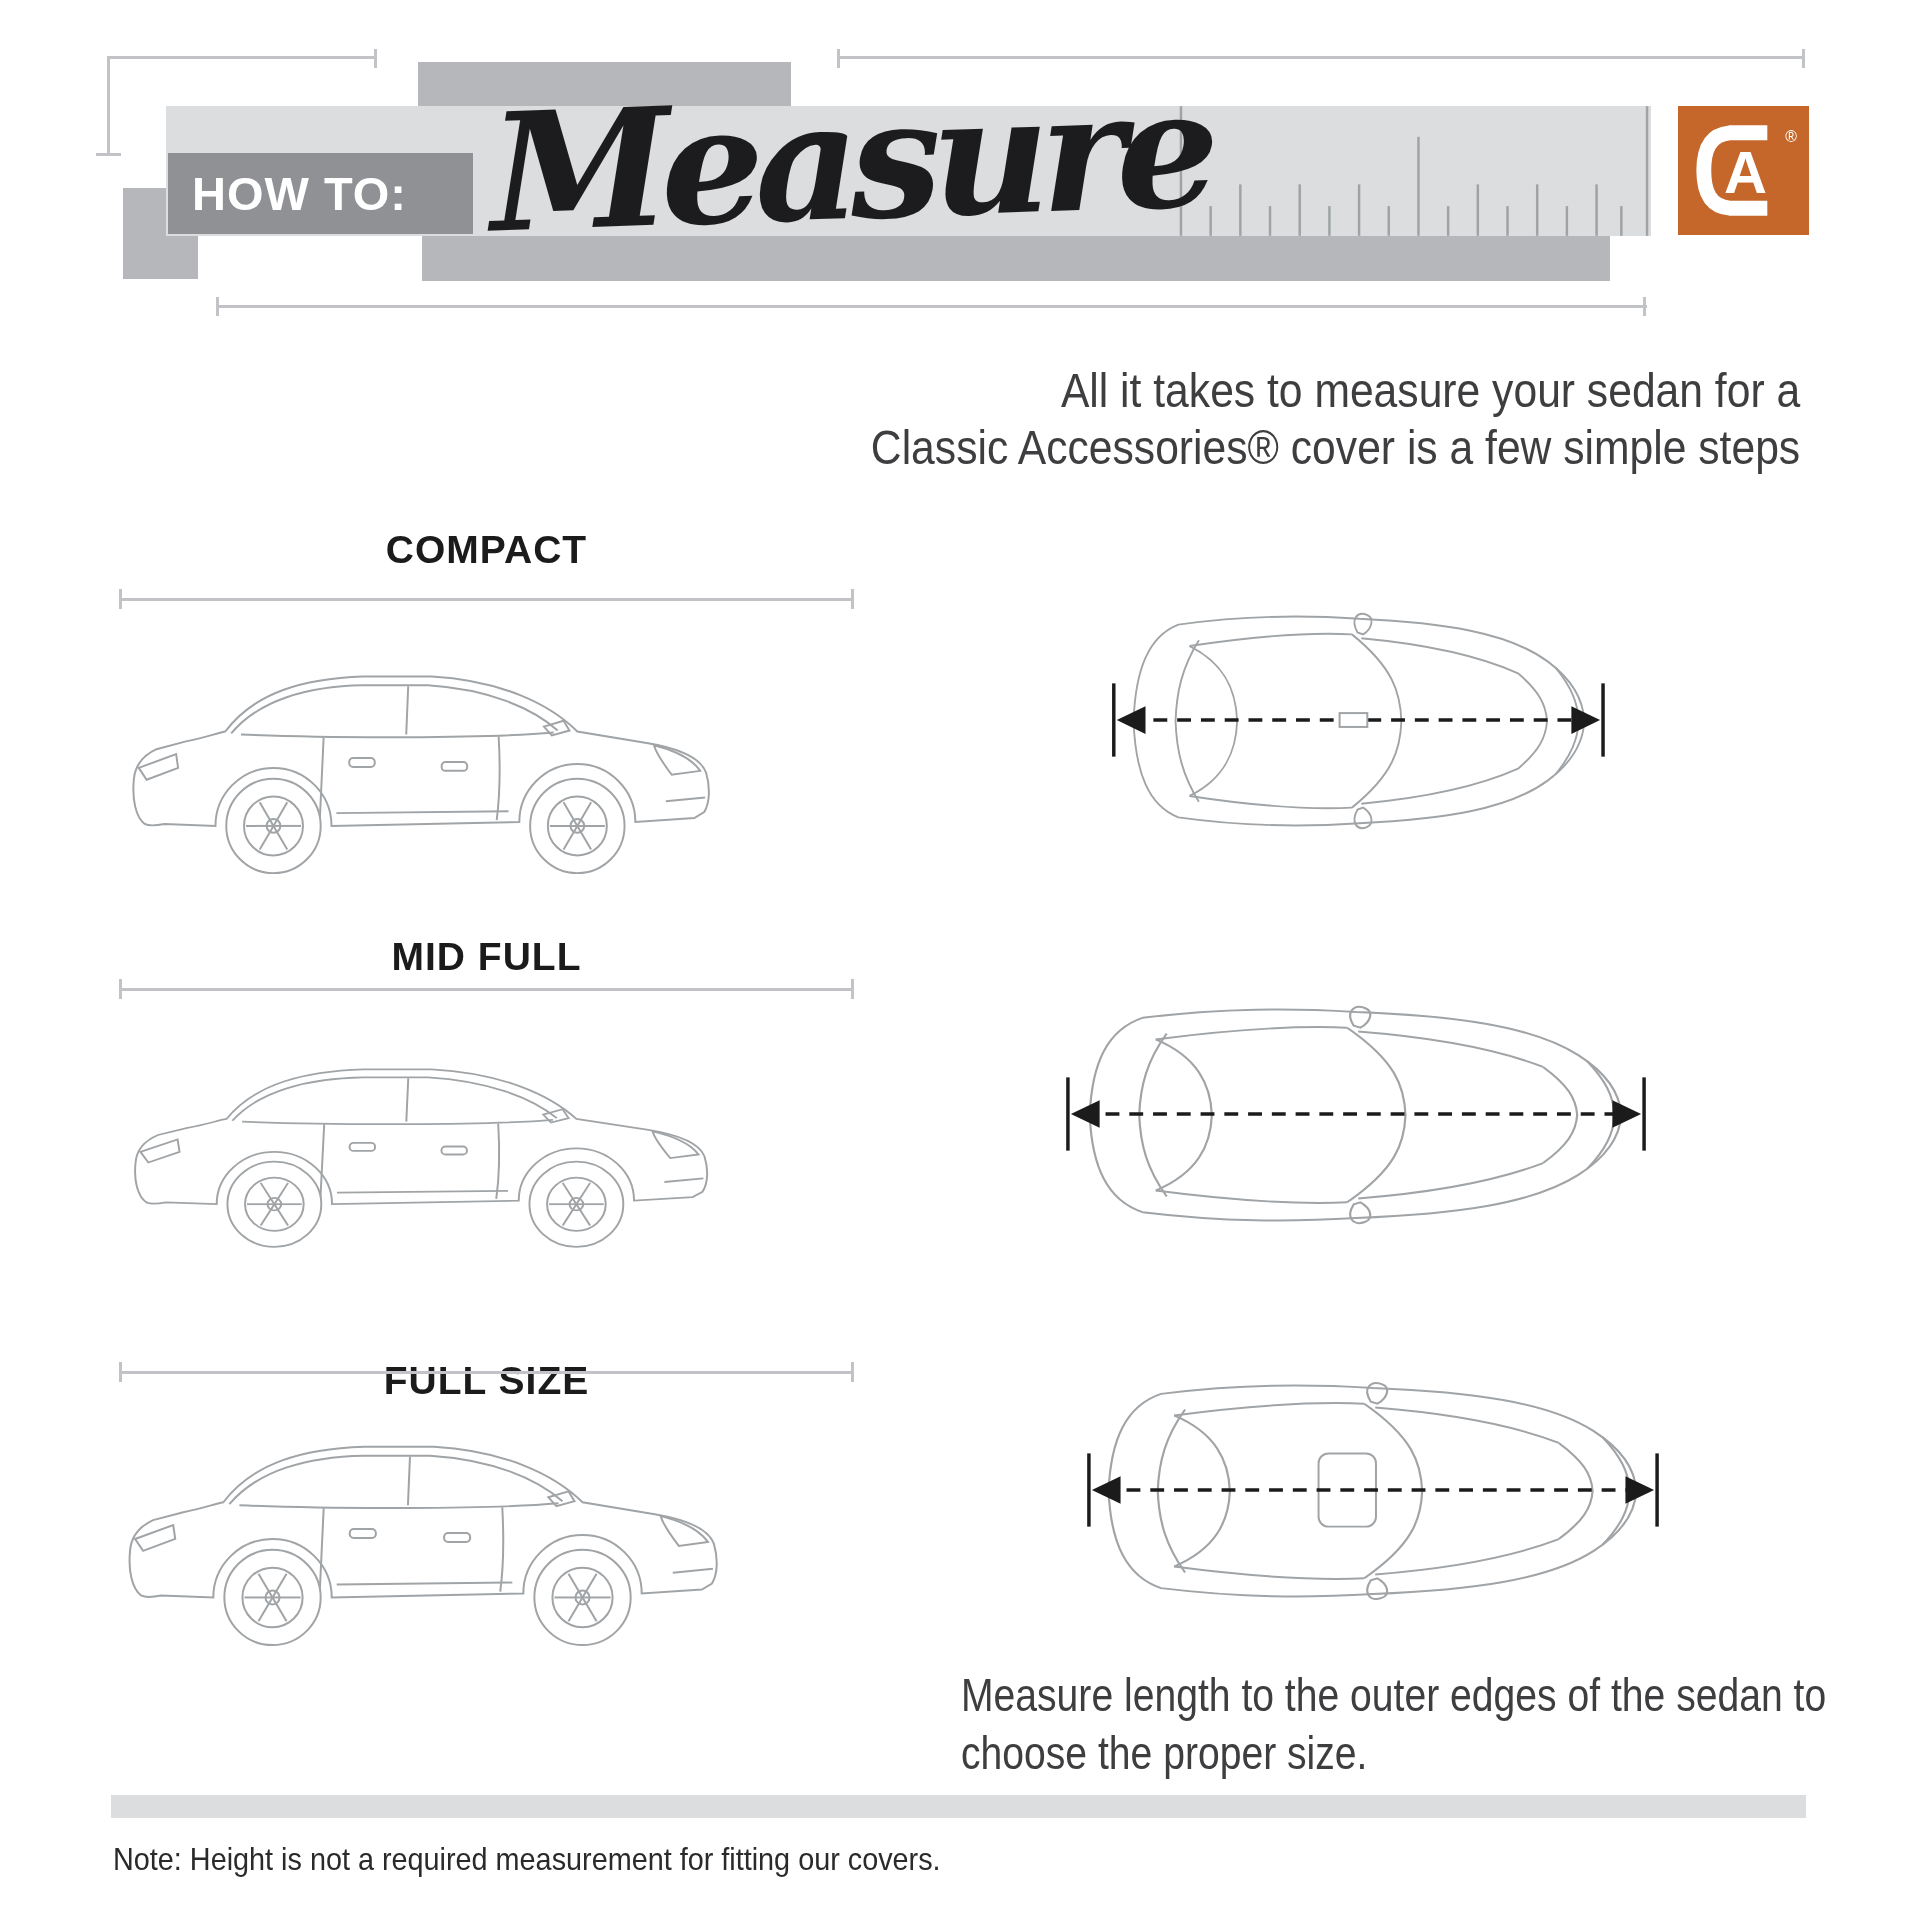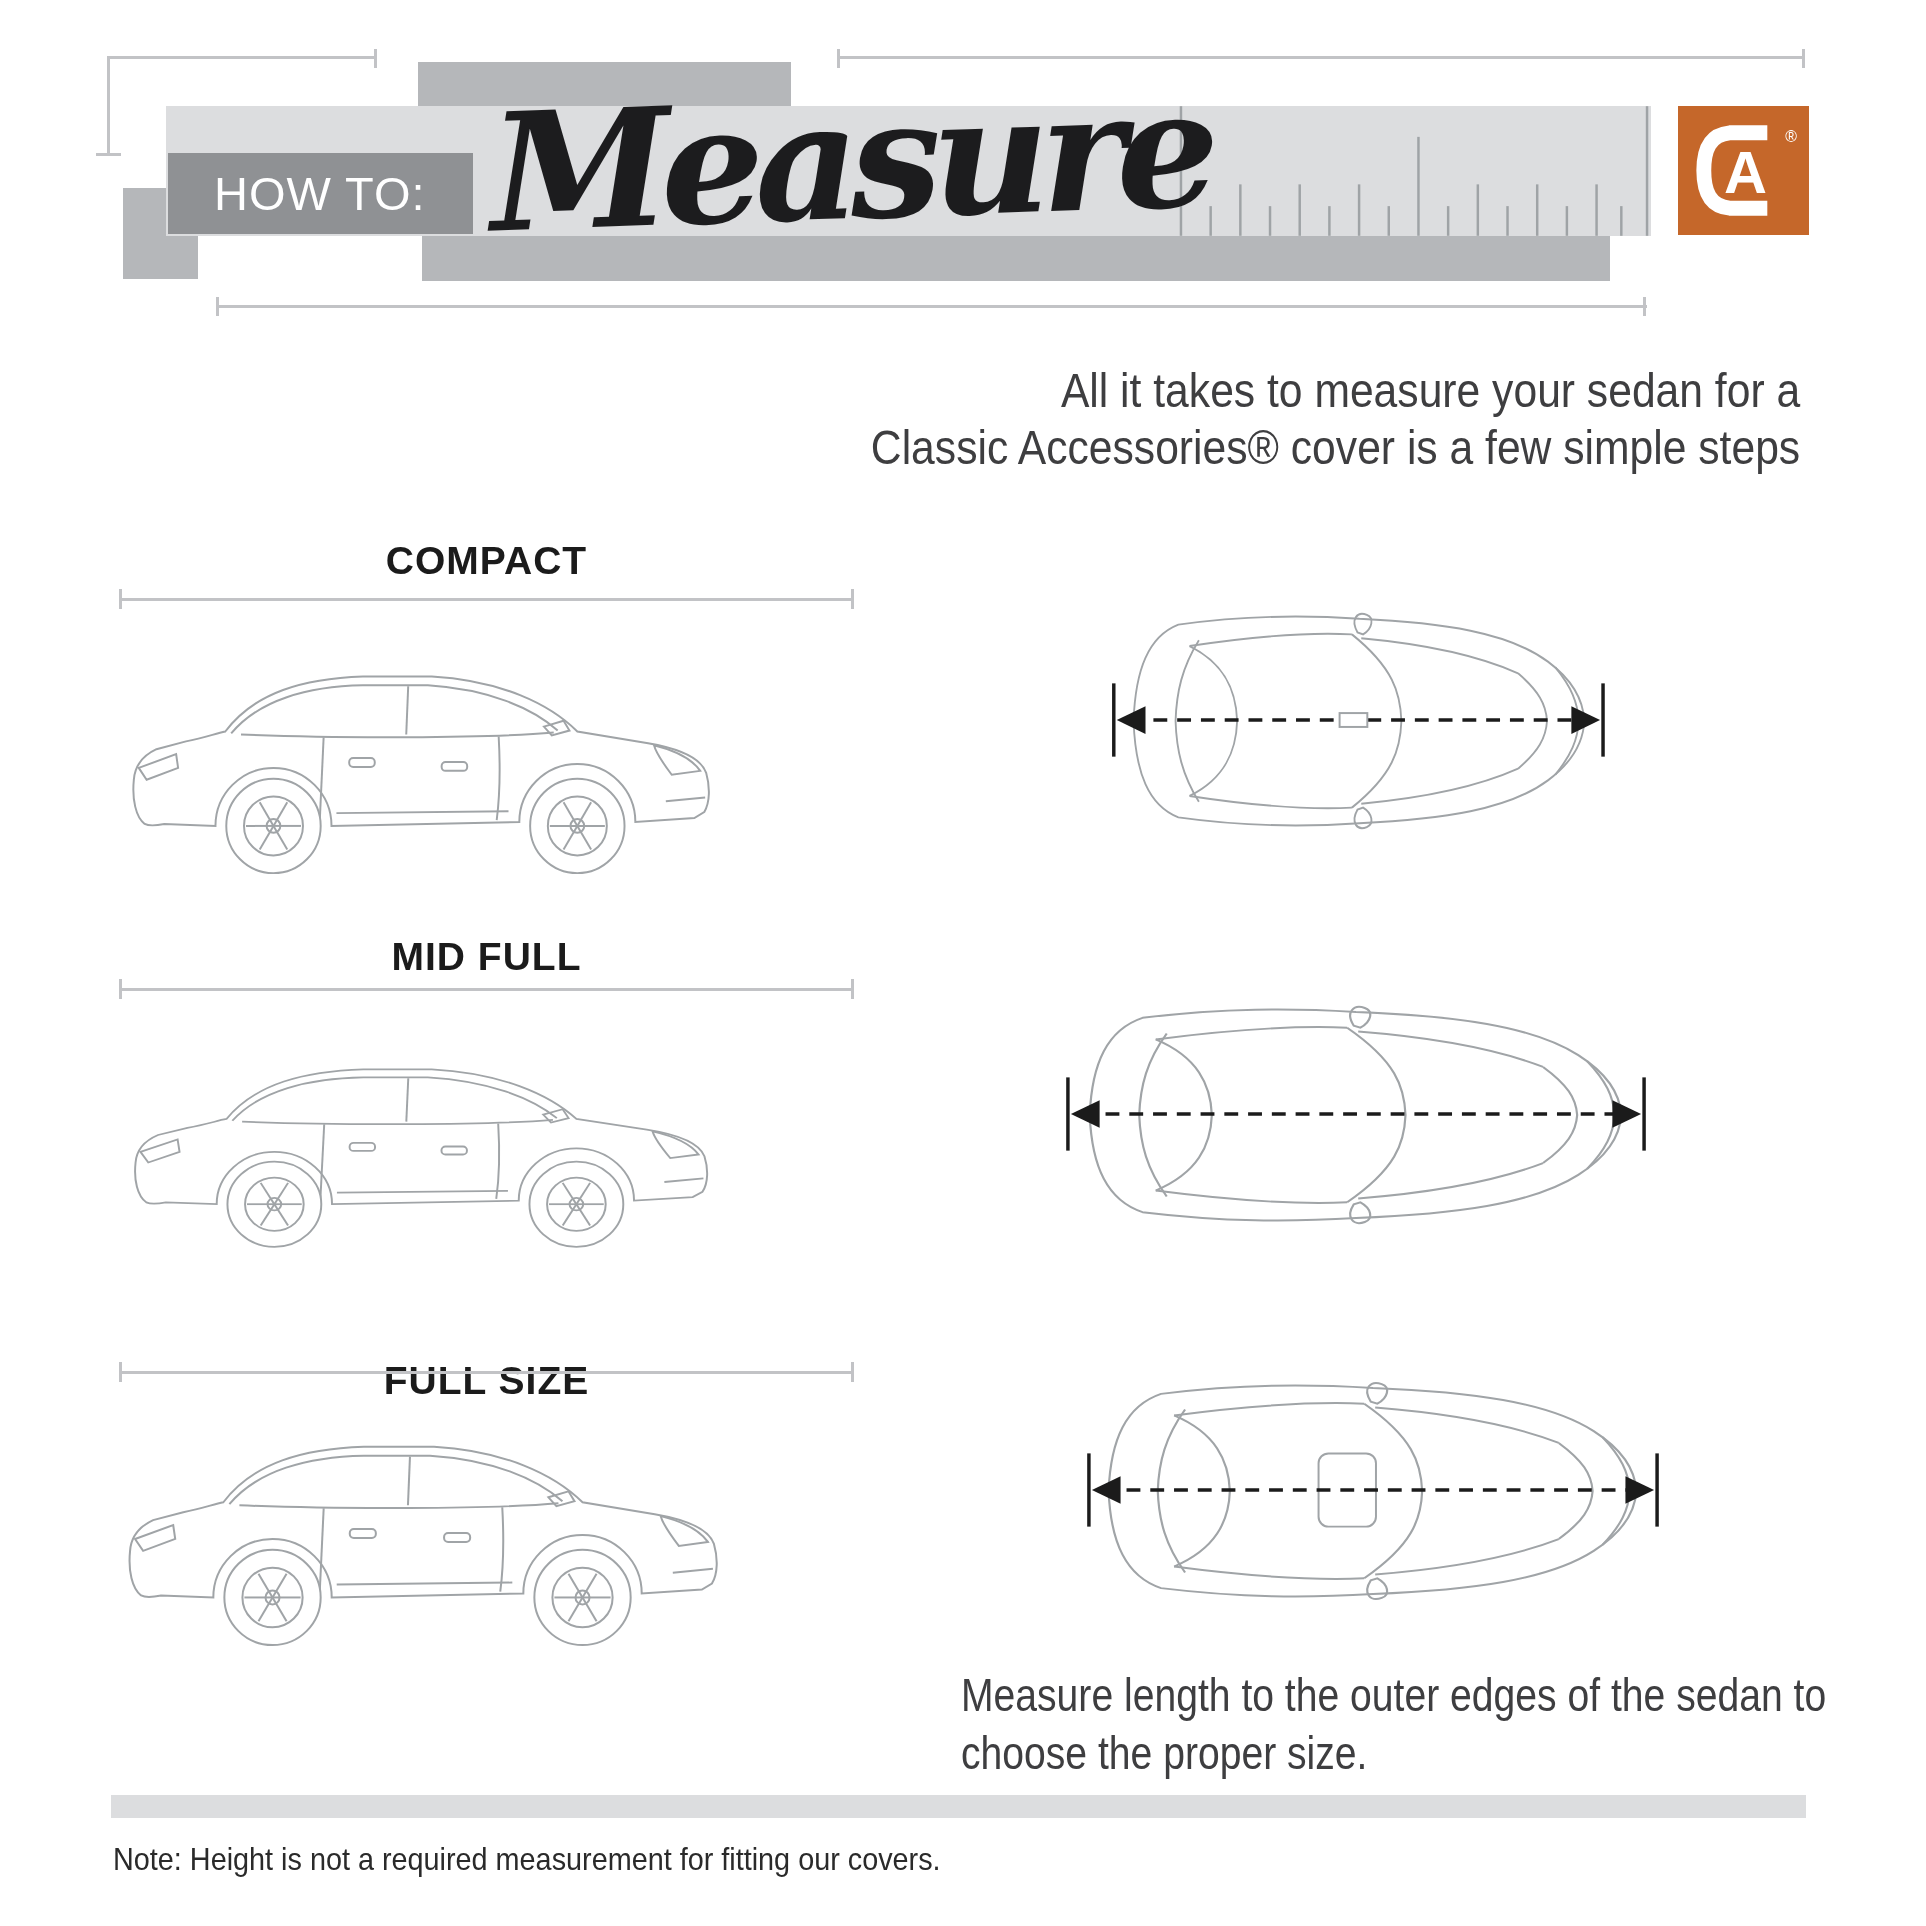--- a/index.html
+++ b/index.html
@@ -8,21 +8,21 @@
 
   
   .gline{position:absolute;background:#C2C3C6;}
 
   
   .band-top{position:absolute;left:418px;top:62px;width:373px;height:44px;background:#B5B7BA;}
   .left-rect{position:absolute;left:123px;top:188px;width:75px;height:91px;background:#B5B7BA;}
   .banner{position:absolute;left:166px;top:106px;width:1485px;height:130px;background:#DCDDDF;}
   .band-bottom{position:absolute;left:422px;top:236px;width:1188px;height:45px;background:#B5B7BA;}
   .kicker-box{position:absolute;left:168px;top:153px;width:305px;height:81px;background:#8F9194;}
-  .kicker-box span{display:block;padding-left:46px;line-height:81px;font-size:47px;font-weight:normal;
+  .kicker-box span{display:block;padding-left:24px;line-height:81px;font-size:47px;font-weight:bold;
                    color:#fff;letter-spacing:1px;}
   .measure-title{position:absolute;left:490px;top:79px;font-family:"DejaVu Serif","Liberation Serif",serif;
                  font-style:italic;font-weight:bold;font-size:163px;letter-spacing:-10px;color:#1C1C1E;
                  transform:rotate(-2deg);white-space:nowrap;line-height:1;}
   .ruler{position:absolute;left:1178px;top:106px;}
   .logo{position:absolute;left:1678px;top:106px;width:131px;height:129px;background:#C5672A;}
 
   
   .mline{position:absolute;height:3px;background:#C2C3C6;}
   .mline .t{position:absolute;width:3px;height:20px;top:-9px;background:#C2C3C6;}
@@ -157,21 +157,21 @@
 
   <div class="gline" style="left:216px;top:305px;width:1431px;height:3px"></div>
   <div class="gline" style="left:216px;top:297px;width:3px;height:19px"></div>
   <div class="gline" style="left:1643px;top:297px;width:3px;height:19px"></div>
 
   <div class="intro">
     <div>All it takes to measure your sedan for a</div>
     <div>Classic Accessories® cover is a few simple steps</div>
   </div>
 
-  <div class="size-label" style="top:539px">COMPACT</div>
+  <div class="size-label" style="top:528px">COMPACT</div>
   <div class="mline" style="left:119px;top:598px;width:735px">
       <i class="t l"></i>
       <i class="t r"></i>
     </div>
   <svg class="art" style="left:114px;top:644px" width="612" height="236" viewBox="0 0 620 240">
     <use href="#sedan-side" xlink:href="#sedan-side" width="620" height="240"></use>
   </svg>
   <svg class="art" style="left:1092px;top:606px" width="515" height="230" viewBox="0 0 520 232">
     <use href="#sedan-top" xlink:href="#sedan-top" x="25" y="3" width="490" height="226"></use>
     <line class="bar" x1="22" y1="78" x2="22" y2="152"></line>

